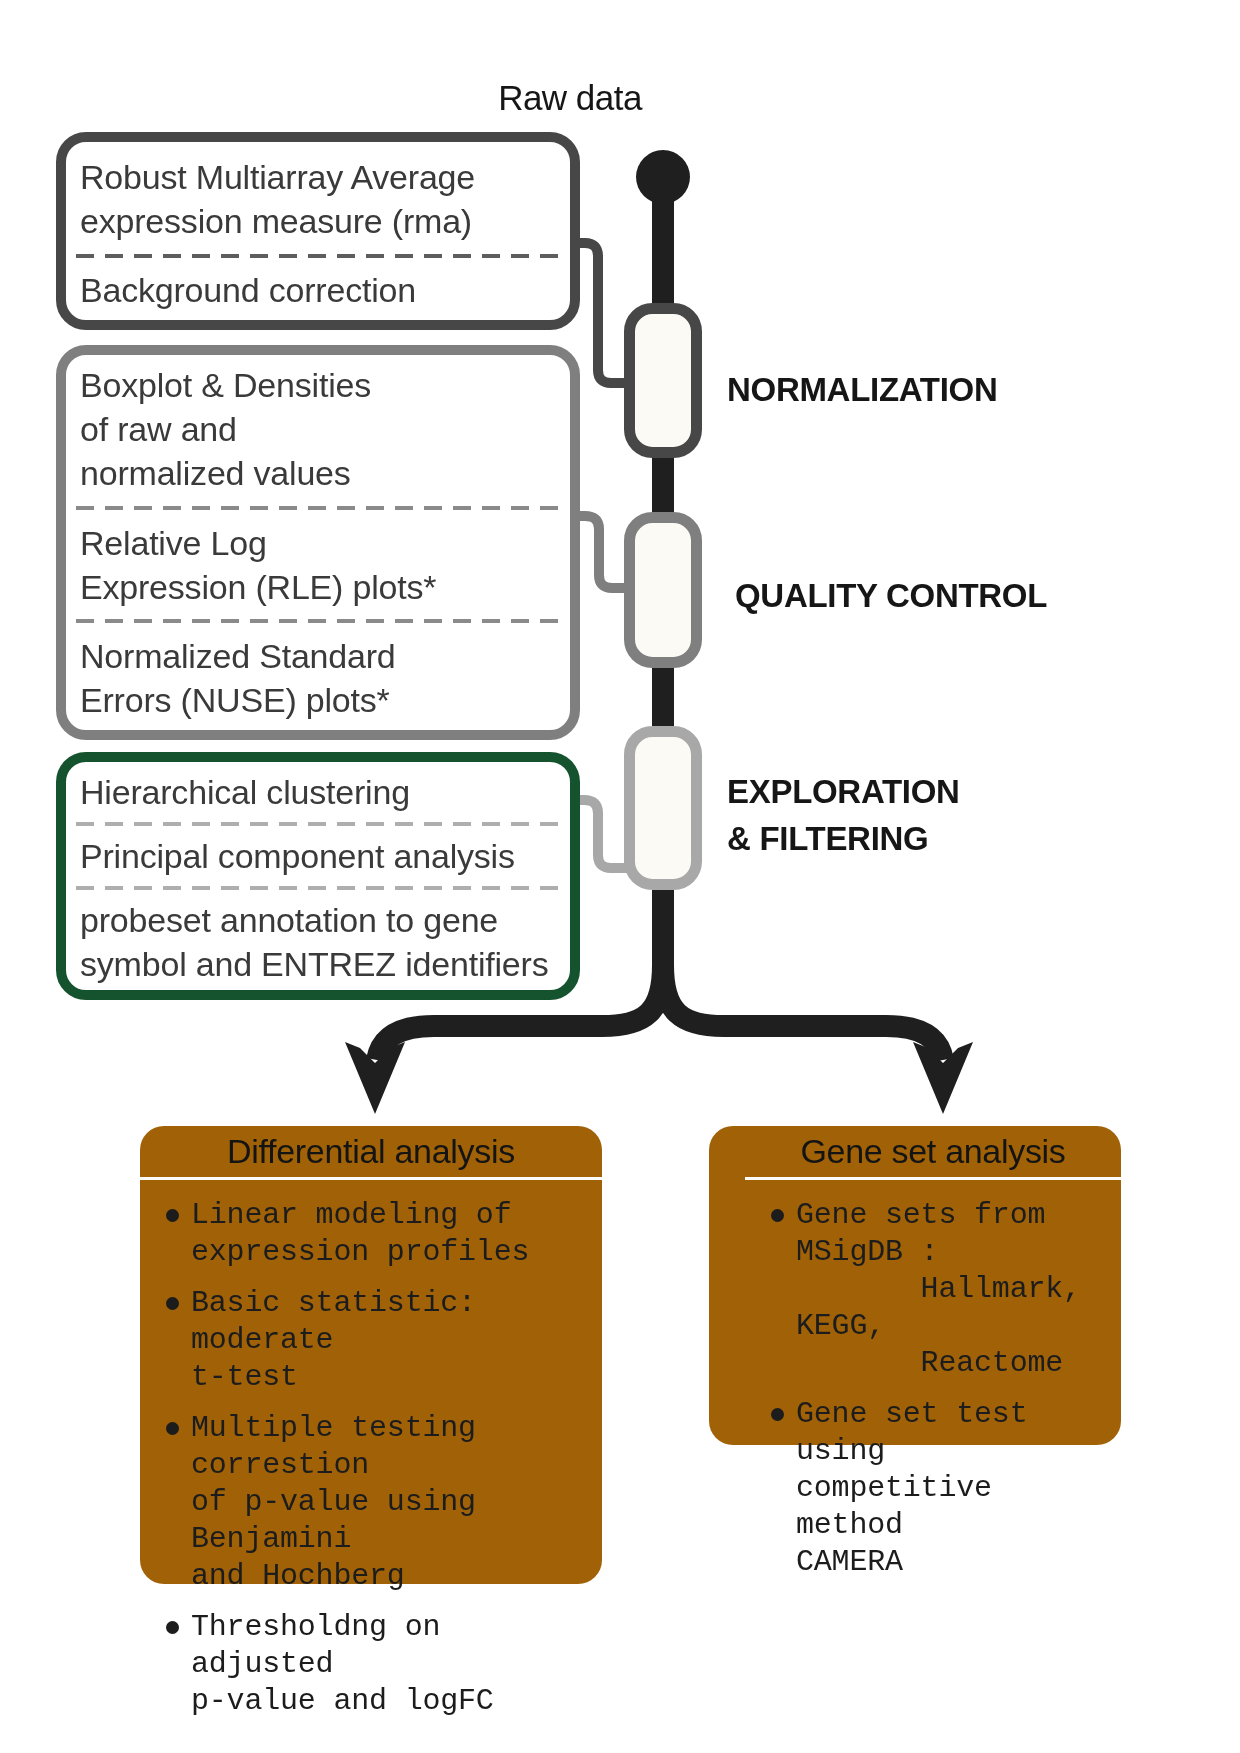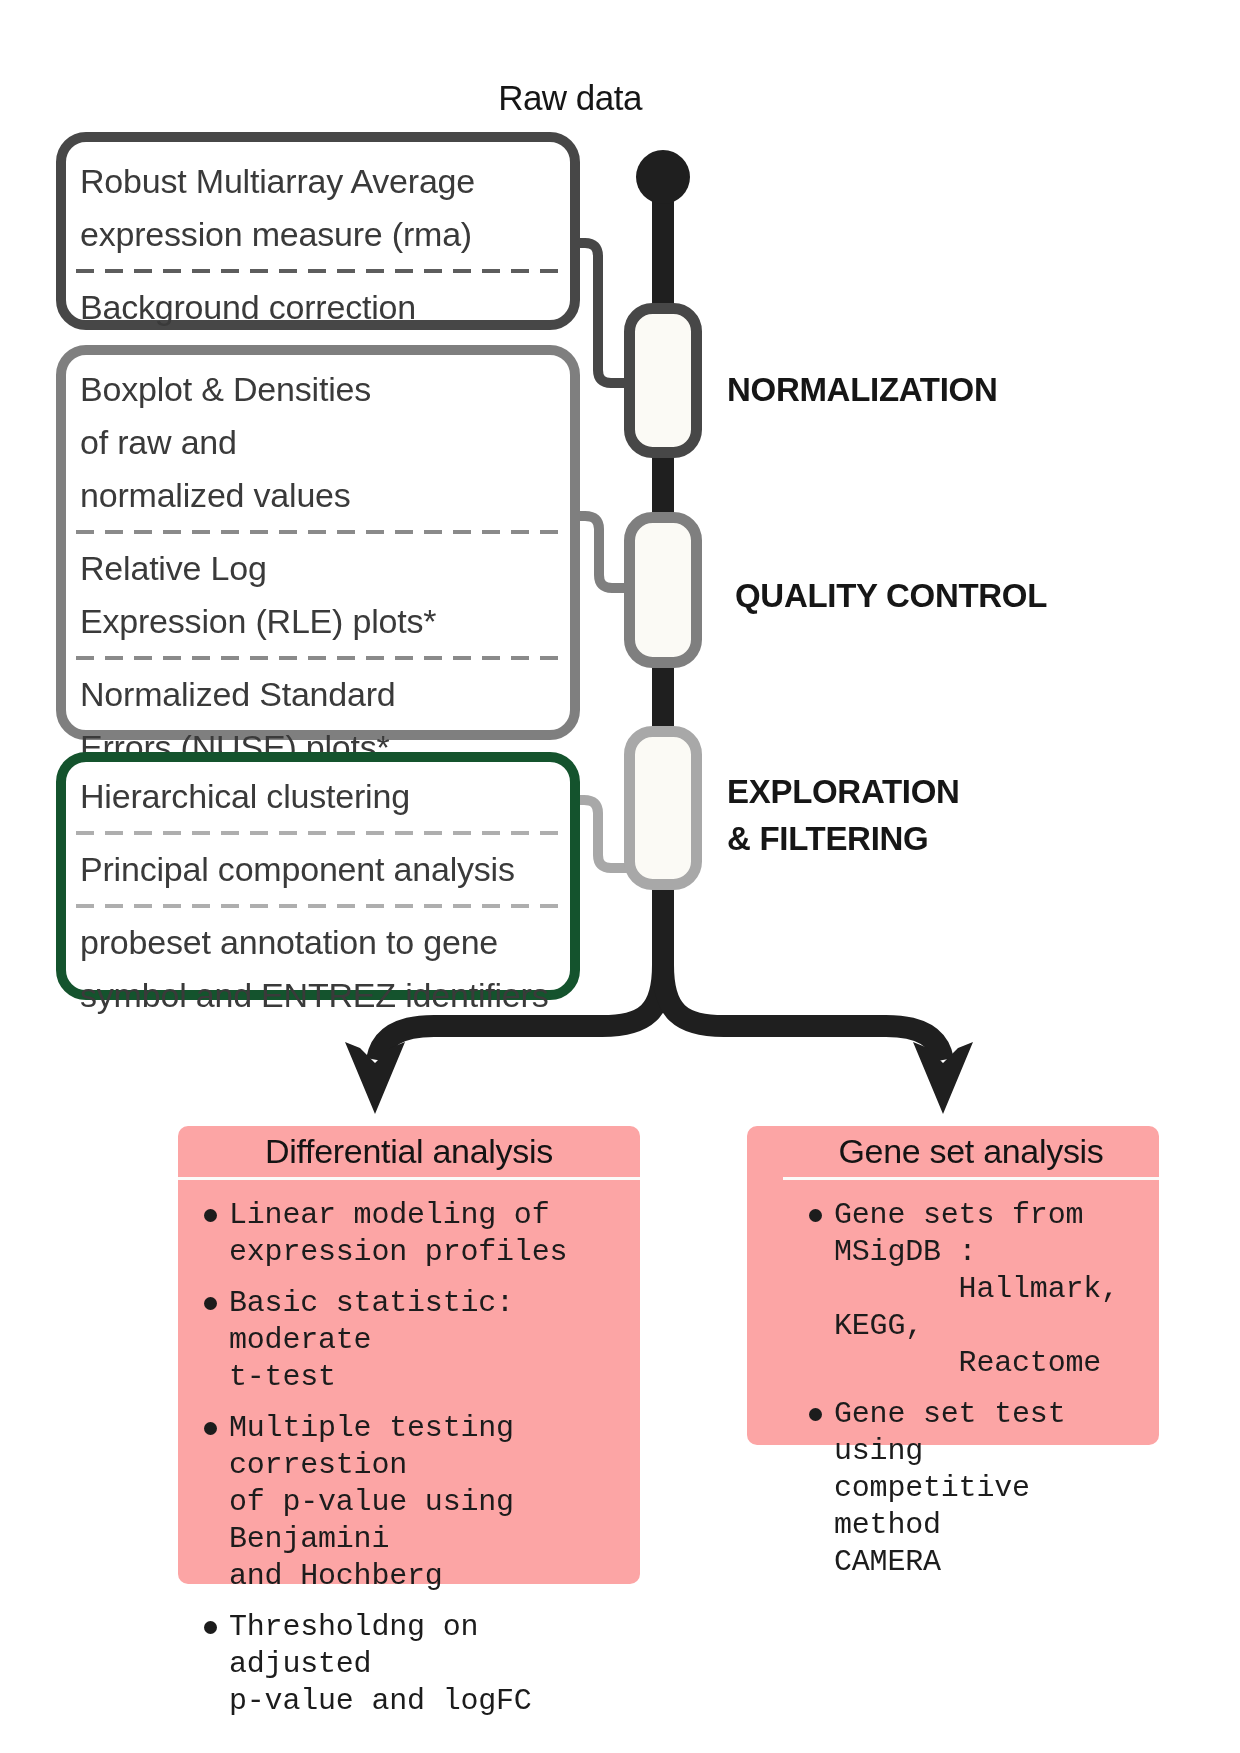--- a/index.html
+++ b/index.html
@@ -11,21 +11,21 @@
 
   
   .stepbox{
     position:absolute;left:56px;width:504px;background:#ffffff;
     border-radius:30px;display:flex;flex-direction:column;justify-content:space-between;
   }
   .stepbox.s1{top:132px;height:178px;border:10px solid #474747;}
   .stepbox.s2{top:345px;height:375px;border:10px solid #7f7f7f;}
   .stepbox.s3{top:752px;height:228px;border:10px solid #14532d;}
   .step{
-    padding:8px 12px 8px 14px;font-size:34px;line-height:53px;
+    padding:8px 12px 8px 14px;font-size:34px;line-height:44px;
     white-space:pre-line;color:#3a3a3a;letter-spacing:-0.2px;
   }
   .stepbox.s1 .step:first-child{padding-top:13px;}
   .dash{height:4px;margin:0 10px;flex:none;}
   .s1 .dash{background:repeating-linear-gradient(90deg,#5d5d5d 0 18px,transparent 18px 29px);}
   .s2 .dash{background:repeating-linear-gradient(90deg,#8a8a8a 0 18px,transparent 18px 29px);}
   .s3 .dash{background:repeating-linear-gradient(90deg,#aeaeae 0 18px,transparent 18px 29px);}
 
   
   .raw-label{
@@ -35,21 +35,21 @@
   .stage-label{
     position:absolute;left:727px;font-size:33px;font-weight:bold;color:#161616;
     white-space:pre-line;line-height:47px;letter-spacing:-0.3px;
   }
   .stage-label.l1{top:366px;}
   .stage-label.l2{top:572px;margin-left:8px;}
   .stage-label.l3{top:768px;}
 
   
   .panel{
-    position:absolute;background:#fca5a5;border-radius:10px;top:1126px;margin-left:38px;
+    position:absolute;background:#a16207;border-radius:24px;top:1126px;
   }
   .panel.left{left:140px;width:462px;height:458px;}
   .panel.right{left:709px;width:376px;height:319px;padding-left:36px;}
   .panel-header{
     height:51px;display:flex;align-items:center;justify-content:center;
     font-size:34px;color:#141414;border-bottom:3px solid #fbfbf9;letter-spacing:-0.3px;
   }
   .panel-body{padding:17px 10px 0 26px;}
   .bullet{display:flex;margin-bottom:14px;font-family:Liberation Mono, monospace;}
   .bullet-dot{

